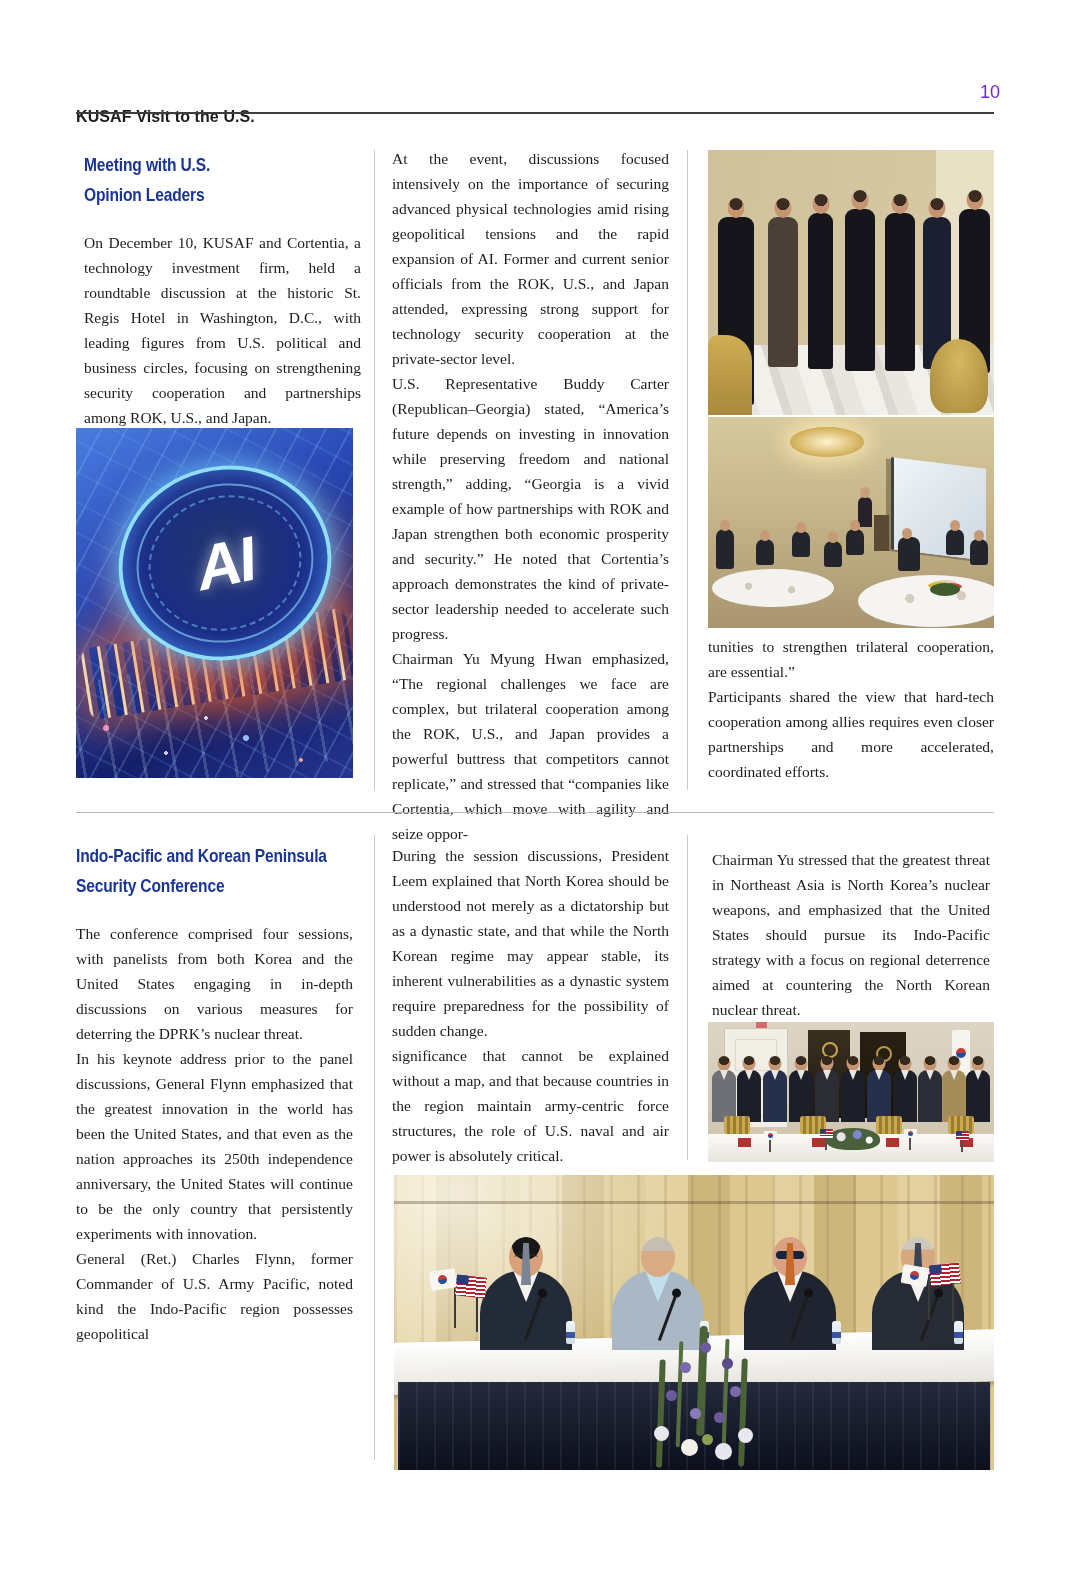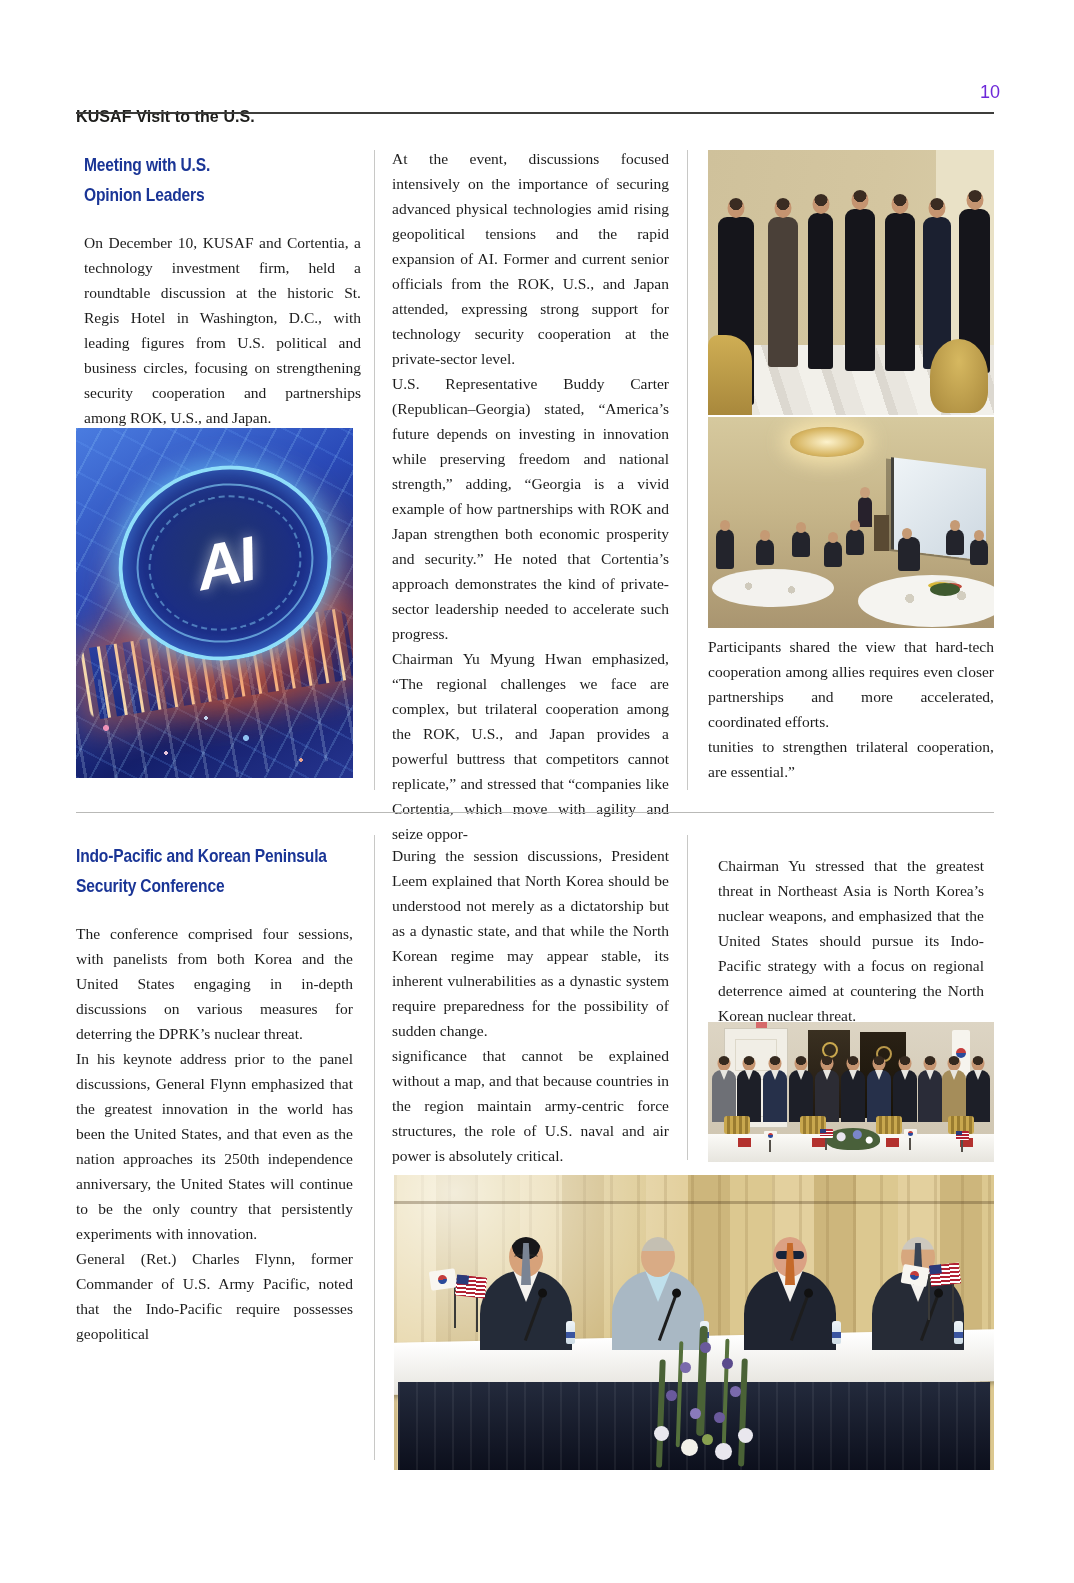--- a/index.html
+++ b/index.html
@@ -257,21 +257,21 @@
       -16px 100px 0 3px #f2f0e9, 18px 104px 0 3px #e9e7ee, 2px 92px 0 #88a050;}
 
   
   .col1-top{left:84px;top:150px;}
   .col2-top{left:392px;top:146px;}
   .col3-top-text{left:708px;top:634px;width:286px;}
   .col3-top-text p{font-size:15.5px;line-height:25px;text-align:justify;margin:0;}
   .col1-bot{left:76px;top:841px;}
   .col2-bot{left:392px;top:843px;}
   .col3-bot{left:708px;top:843px;width:286px;}
-  .col3-bot p{font-size:15.5px;line-height:25px;text-align:justify;margin:10px;}
+  .col3-bot p{font-size:15.5px;line-height:25px;text-align:justify;margin:4px;}
   .headline{margin:0 0 20px 0;}
   .vd1{left:374px;top:150px;height:640px;}
   .vd2{left:687px;top:150px;height:640px;}
   .vd3{left:374px;top:835px;height:625px;}
   .vd4{left:687px;top:835px;height:325px;}
 </style>
 </head>
 <body>
 
 <div class="abs running-head">KUSAF Visit to the U.S.</div>
@@ -333,34 +333,34 @@
   <div class="p2fig f2"></div>
   <div class="p2fig f3"></div>
   <div class="p2fig f4"></div>
   <div class="p2fig f5"></div>
   <div class="p2fig f6"></div>
   <div class="p2fig f7"></div>
   <div class="p2fig f8"></div>
 </div>
 
 <div class="abs col3-top-text">
+  <p>tunities to strengthen trilateral cooperation, are essential.”</p>
   <p>Participants shared the view that hard-tech cooperation among allies requires even closer partnerships and more accelerated, coordinated efforts.</p>
-  <p>tunities to strengthen trilateral cooperation, are essential.”</p>
 </div>
 
 <div class="abs section-rule"></div>
 
 <div class="abs col col1-bot">
   <div class="headline">
     <div>Indo-Pacific and Korean Peninsula</div>
     <div>Security Conference</div>
   </div>
   <p>The conference comprised four sessions, with panelists from both Korea and the United States engaging in in-depth discussions on various measures for deterring the DPRK’s nuclear threat.</p>
   <p>In his keynote address prior to the panel discussions, General Flynn emphasized that the greatest innovation in the world has been the United States, and that even as the nation approaches its 250th independence anniversary, the United States will continue to be the only country that persistently experiments with innovation.</p>
-  <p>General (Ret.) Charles Flynn, former Commander of U.S. Army Pacific, noted that the Indo-Pacific require possesses geopolitical</p>
+  <p>General (Ret.) Charles Flynn, former Commander of U.S. Army Pacific, noted kind the Indo-Pacific region possesses geopolitical</p>
 </div>
 
 <div class="abs vdiv vd3"></div>
 
 <div class="abs col col2-bot">
   <p>During the session discussions, President Leem explained that North Korea should be understood not merely as a dictatorship but as a dynastic state, and that while the North Korean regime may appear stable, its inherent vulnerabilities as a dynastic system require preparedness for the possibility of sudden change.</p>
   <p>significance that cannot be explained without a map, and that because countries in the region maintain army-centric force structures, the role of U.S. naval and air power is absolutely critical.</p>
 </div>
 
 <div class="abs vdiv vd4"></div>

